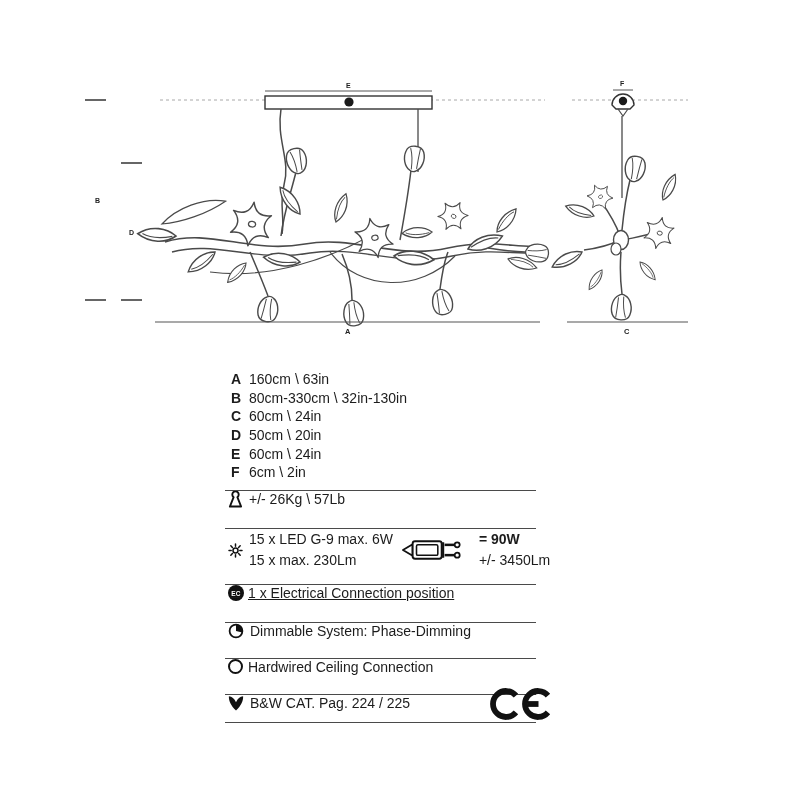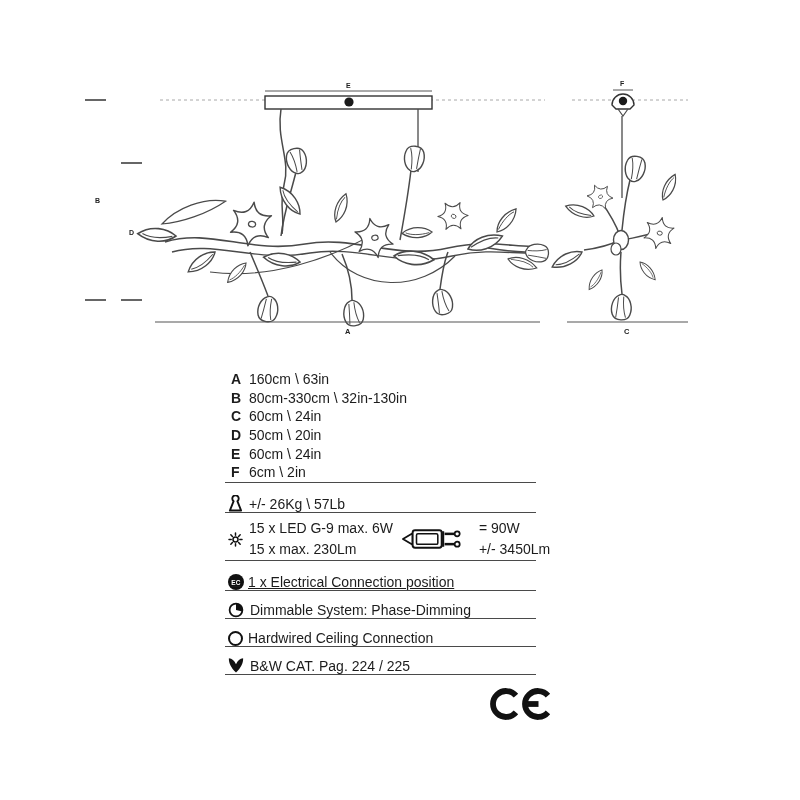--- a/index.html
+++ b/index.html
@@ -6,40 +6,40 @@
   .canvas{position:relative;width:800px;height:800px;background:#ffffff;overflow:hidden;
           font-family:"Liberation Sans",sans-serif;color:#1c1c1c;}
   .drawing-svg{position:absolute;left:0;top:0;}
   
   .dims{position:absolute;left:231px;top:370px;}
   .dim-row{display:flex;align-items:center;height:18.6px;font-size:14px;}
   .dim-key{font-weight:bold;width:18px;flex:0 0 18px;}
   .dim-val{white-space:nowrap;}
   
   .spec{position:absolute;left:225px;top:482px;width:311px;box-sizing:border-box;}
-  .spec-row{display:flex;align-items:flex-end;border-top:1px solid #4a4a4a;box-sizing:border-box;
-            font-size:14px;padding-left:3px;}
+  .spec-row{display:flex;align-items:flex-start;border-top:1px solid #4a4a4a;box-sizing:border-box;
+            font-size:14px;padding-left:3px;margin-top:8px;}
   .spec-row:last-child{border-bottom:1px solid #4a4a4a;}
   .spec-row .txt{white-space:nowrap;}
   .r-weight{height:30px;}
   .r-led{height:48px;}
   .r-ec{height:30px;text-decoration:underline;}
   .r-hw{height:28px;}
   .r-dim{height:28px;}
   .r-cat{height:29px;}
   .ic{display:inline-flex;align-items:center;justify-content:center;margin-right:6px;flex:0 0 auto;}
   .ec-badge{width:16px;height:16px;border-radius:50%;background:#111;color:#fff;font-size:6.5px;
             font-weight:bold;display:inline-flex;align-items:center;justify-content:center;
             margin-right:4px;flex:0 0 auto;letter-spacing:.2px;}
   .ring-ic{width:11px;height:11px;border:2.6px solid #111;border-radius:50%;margin-right:5px;flex:0 0 auto;}
   .led-grid{display:flex;align-items:center;width:100%;}
   .led-col{display:flex;flex-direction:column;justify-content:space-between;height:42px;}
   .led-col span{line-height:21px;white-space:nowrap;}
   .led-col.right{margin-left:10px;}
-  .bold{font-weight:normal;}
+  .bold{font-weight:bold;}
   .bulb-wrap{margin-left:8px;}
   .ce{position:absolute;left:490px;top:686px;}
 </style>
 </head>
 <body>
 
 <div class="canvas">
 
   <svg class="drawing-svg" width="800" height="360" viewBox="0 0 800 360">
     <defs>

